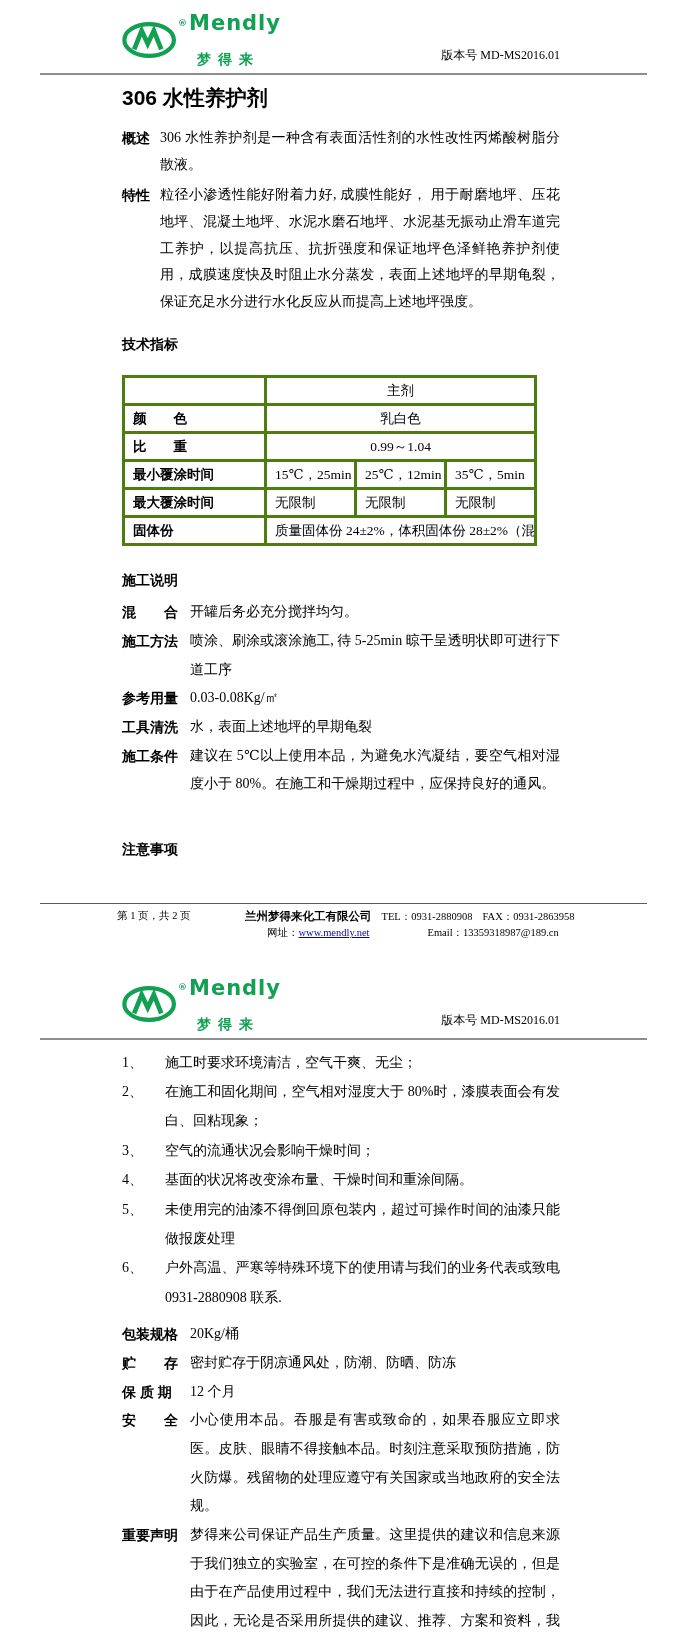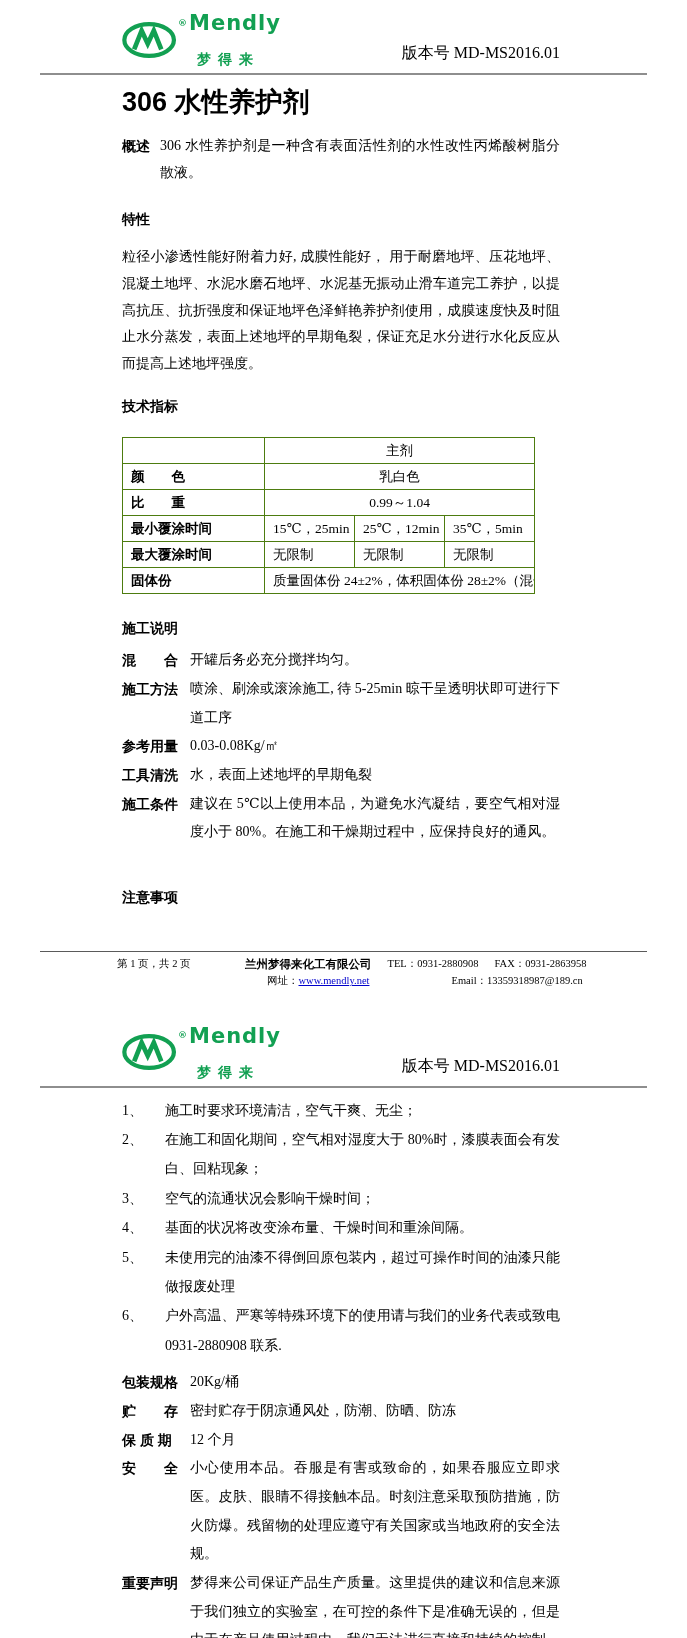--- a/index.html
+++ b/index.html
@@ -35,54 +35,54 @@
   .brand-name {
     font-family: "DejaVu Sans", "Liberation Sans", sans-serif;
     font-weight: bold; font-size: 21px; color: var(--green); letter-spacing: 1px;
   }
   .brand-name-cn {
     font-family: "DejaVu Sans", "Liberation Sans", sans-serif;
     font-weight: bold; font-size: 14px; color: var(--green);
     letter-spacing: 7px; margin-top: 2px; padding-left: 8px;
   }
   .version {
-    font-size: 16px; padding-bottom: 2px;
+    font-size: 12px; padding-bottom: 2px;
   }
 
   .rule { border: none; border-top: 2px solid #8e8e8e; margin: 0 40px; height: 0; }
   .rule-thin { border: none; border-top: 1.5px solid #5a5a5a; margin: 0 40px; height: 0; }
 
   
   .doc-title {
     font-family: "Liberation Sans", "DejaVu Sans", sans-serif;
-    font-size: 27px; font-weight: bold; margin: 9px 0 0;
+    font-size: 21px; font-weight: bold; margin: 9px 0 0;
   }
   .row { display: flex; line-height: 1.92; }
   .row-overview { margin-top: 13px; }
-  .row-features { margin-top: 19px; flex-direction: column; }
+  .row-features { margin-top: 3px; }
   .row .lbl {
     flex: 0 0 38px; font-weight: bold;
     font-family: "Liberation Sans", "DejaVu Sans", sans-serif;
   }
   .row .txt { flex: 1; text-align: justify; }
 
   .sec-label {
     font-family: Liberation Serif, serif;
     font-weight: bold; margin-top: 20px; font-size: 14px;
   }
   .sec-label.construction { margin-top: 26px; }
   .sec-label.notes { margin-top: 42px; }
 
   
   table.spec {
     border-collapse: collapse; table-layout: fixed;
     width: 412px; margin-top: 21px; font-size: 13.5px;
   }
   table.spec td {
-    border: 1px solid #4d7c0f; height: 23px; padding: 1px 8px;
+    border: 3px solid #4d7c0f; height: 23px; padding: 1px 8px;
     overflow: hidden; white-space: nowrap;
   }
   table.spec td.lblcell {
     font-family: "Liberation Sans", "DejaVu Sans", sans-serif;
     font-weight: bold;
   }
   table.spec td.ctr { text-align: center; white-space: normal; }
   col.c0 { width: 142px; }
   col.c1, col.c2, col.c3 { width: 90px; }
 
@@ -101,26 +101,26 @@
   .note .num { flex: 0 0 43px; }
   .note .txt { flex: 1; text-align: justify; }
 
   
   .footer1 { margin-top: 44px; }
   .footer-cols {
     display: flex; font-size: 10.5px;
     margin: 5px 0 0 117px; line-height: 1.35;
   }
   .f-pageinfo { width: 128px; }
-  .f-line1 { display: flex; gap: 16px; align-items: flex-start; }
+  .f-line1 { display: flex; gap: 10px; align-items: center; }
   .f-company {
     font-family: "Liberation Sans", "DejaVu Sans", sans-serif;
     font-weight: bold; font-size: 11.5px;
   }
-  .f-line2 { display: flex; gap: 82px; margin: 2px 0 0 22px; }
+  .f-line2 { display: flex; gap: 58px; margin: 2px 0 0 22px; }
   a.weblink { color: #0000cc; text-decoration: underline; cursor: pointer; }
 
   .page2-header { margin-top: 24px; }
 
   :root { --green: #12a052; }
 </style>
 </head>
 <body>
 
 <div class="content">

